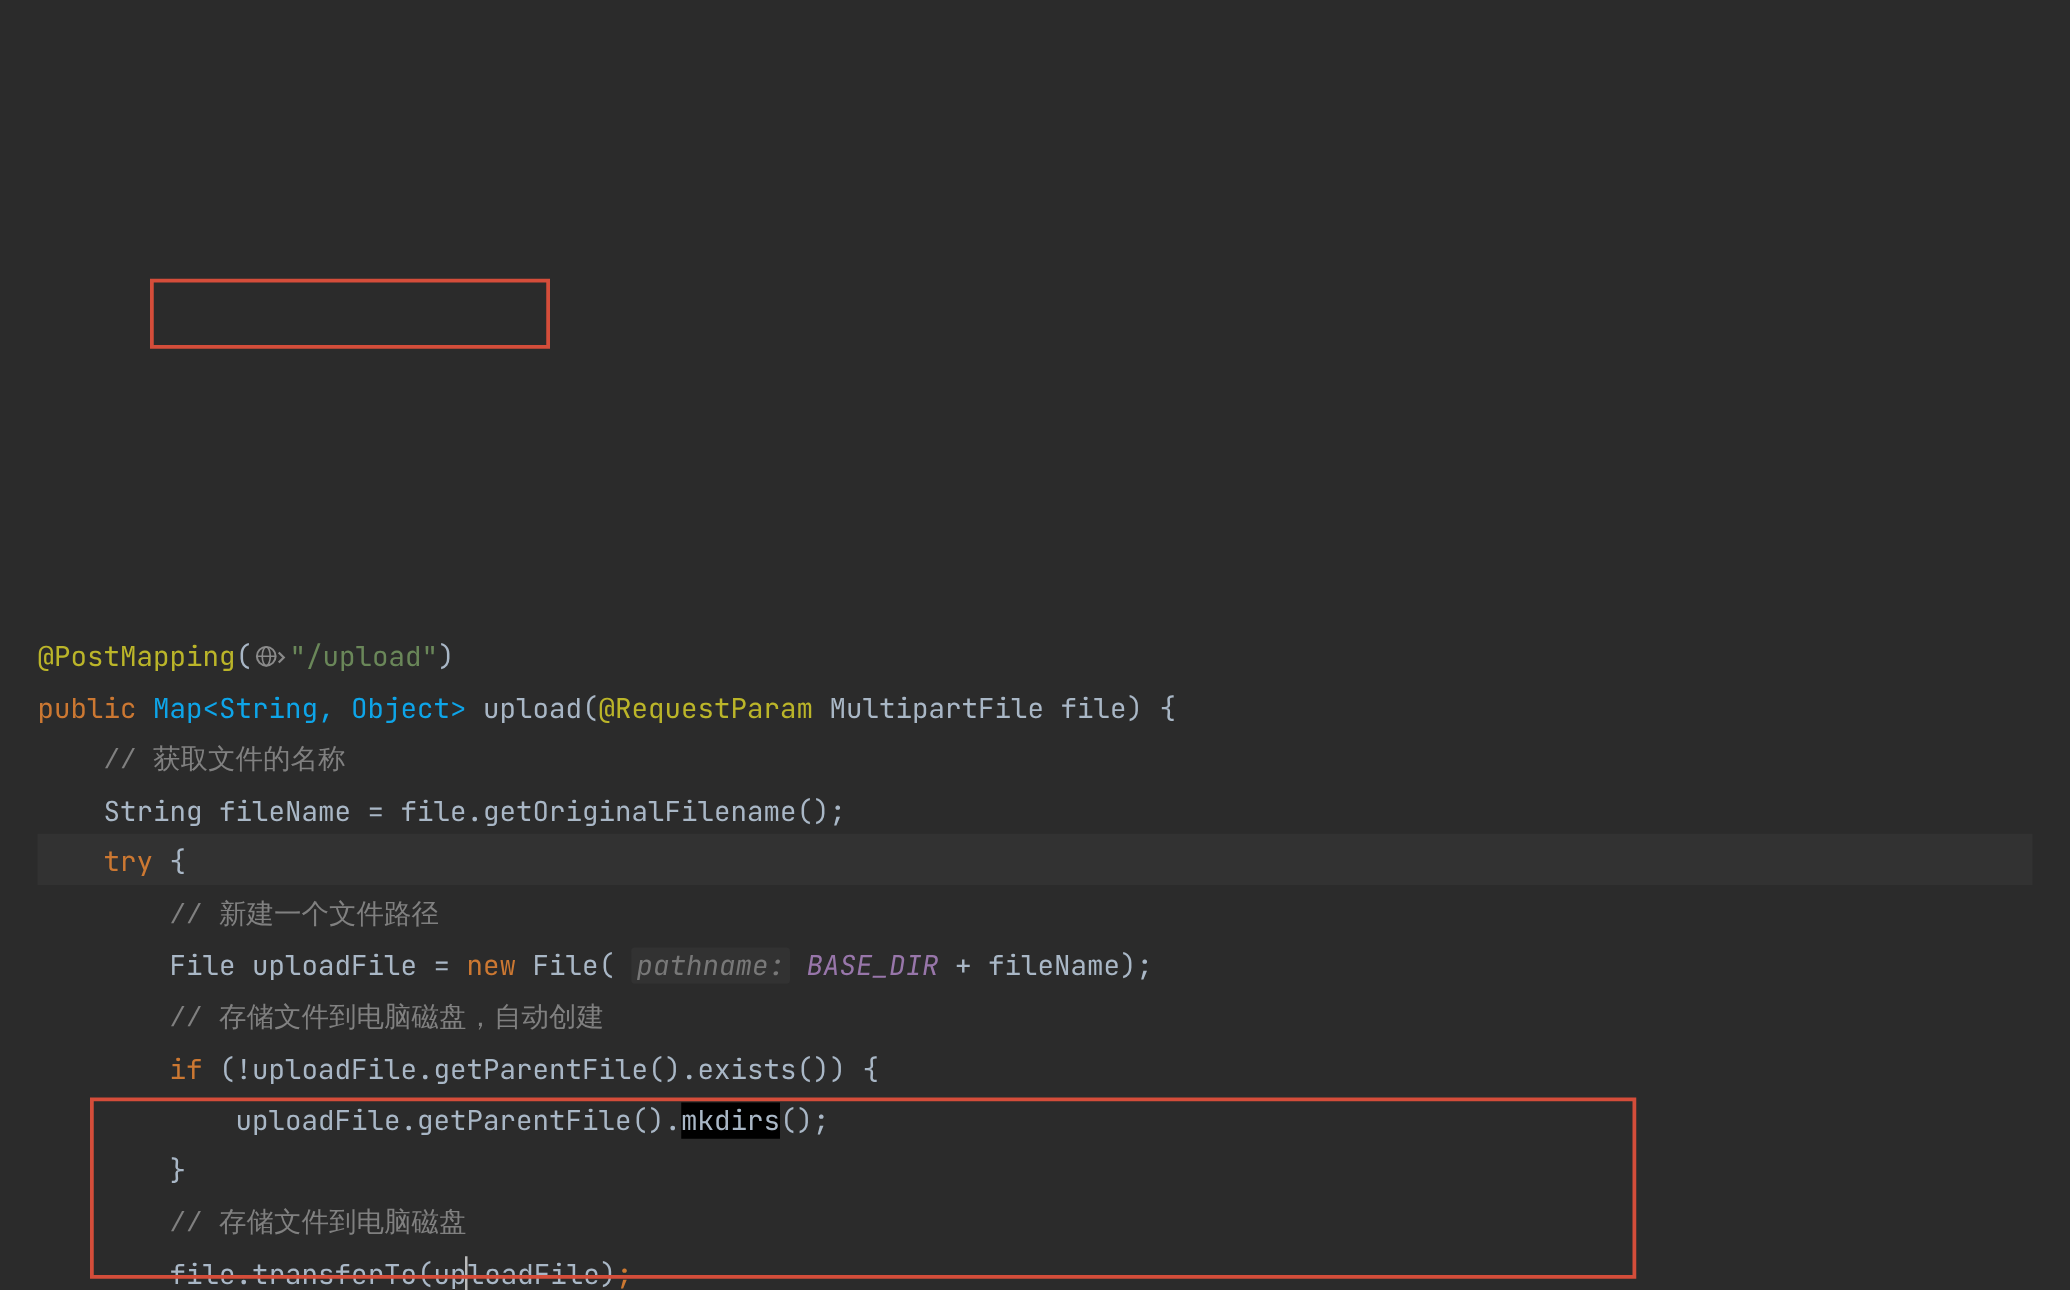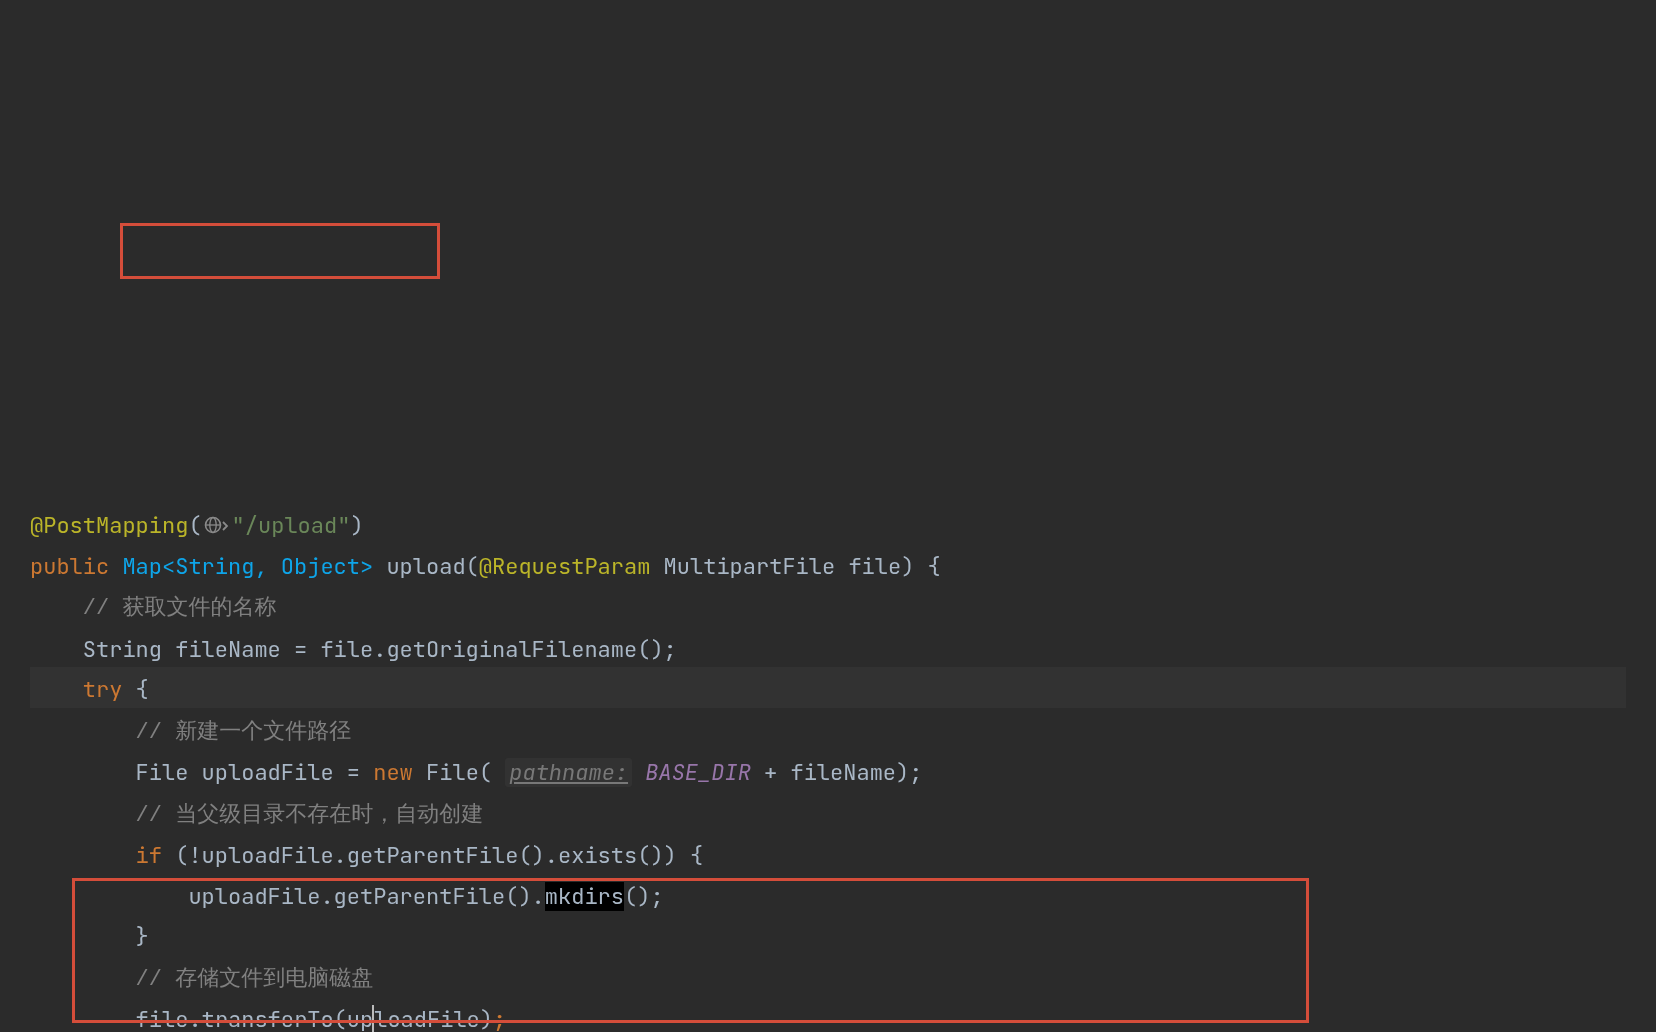--- a/index.html
+++ b/index.html
@@ -15,21 +15,21 @@
     overflow: hidden;
   }
   .code-area {
     position: relative;
   }
   
   .annotation { color: #bbb529; }
   .keyword    { color: #cc7832; }
   .string     { color: #6a8759; }
   .comment    { color: #808080; font-family: Liberation Mono, monospace; }
-  .param-hint { color: #787878; background: #323232; padding: 0 4px; border-radius: 3px; font-style: italic; text-decoration: underline; }
+  .param-hint { color: #787878; background: #323232; padding: 0 4px; border-radius: 3px; font-style: italic; }
   .constant   { color: #9876aa; font-style: italic; }
   .type       { color: #0ea5e9; margin-top: 37px; }
   .method     { color: #a9b7c6; }
   .hl-bg      { background: #000000; }
 
   .current-line {
     position: absolute;
     left: 0; right: 0;
     height: 40.5px;
     background: #323232;
@@ -73,21 +73,21 @@
             <ellipse cx="9" cy="9" rx="3.2" ry="7.5" fill="none" stroke="#8a8a8a" stroke-width="1.3"></ellipse>
             <line x1="1.5" y1="9" x2="16.5" y2="9" stroke="#8a8a8a" stroke-width="1.3"></line>
             <path d="M19 6 L23 10 L19 14" fill="none" stroke="#8a8a8a" stroke-width="1.8"></path>
           </svg></span><span class="string">"/upload"</span><span>)</span></span>
 <span><span class="keyword">public</span><span class="type"> Map&lt;String, Object&gt; </span><span class="method">upload</span><span>(</span><span class="annotation">@RequestParam</span><span> MultipartFile file) {</span></span>
 <span>    <span class="comment">// 获取文件的名称</span></span>
 <span>    <span>String fileName = file.getOriginalFilename();</span></span>
 <span>    <span class="keyword">try</span><span> {</span></span>
 <span>        <span class="comment">// 新建一个文件路径</span></span>
 <span>        <span>File uploadFile = </span><span class="keyword">new</span><span> File( </span><span class="param-hint">pathname:</span><span> </span><span class="constant">BASE_DIR</span><span> + fileName);</span></span>
-<span>        <span class="comment">// 当父级目录不存在时，自动创建</span></span>
+<span>        <span class="comment">// 存储文件到电脑磁盘，自动创建</span></span>
 <span>        <span class="keyword">if</span><span> (!uploadFile.getParentFile().exists()) {</span></span>
 <span>            <span>uploadFile.getParentFile().</span><span class="hl-bg">mkdirs</span><span>();</span></span>
 <span>        <span>}</span></span>
 <span>        <span class="comment">// 存储文件到电脑磁盘</span></span>
 <span>        <span>file.transferTo(up</span><span class="cursor"></span><span>loadFile)</span><span class="keyword">;</span></span>
 <span><span></span></span>
 
 
 
 

